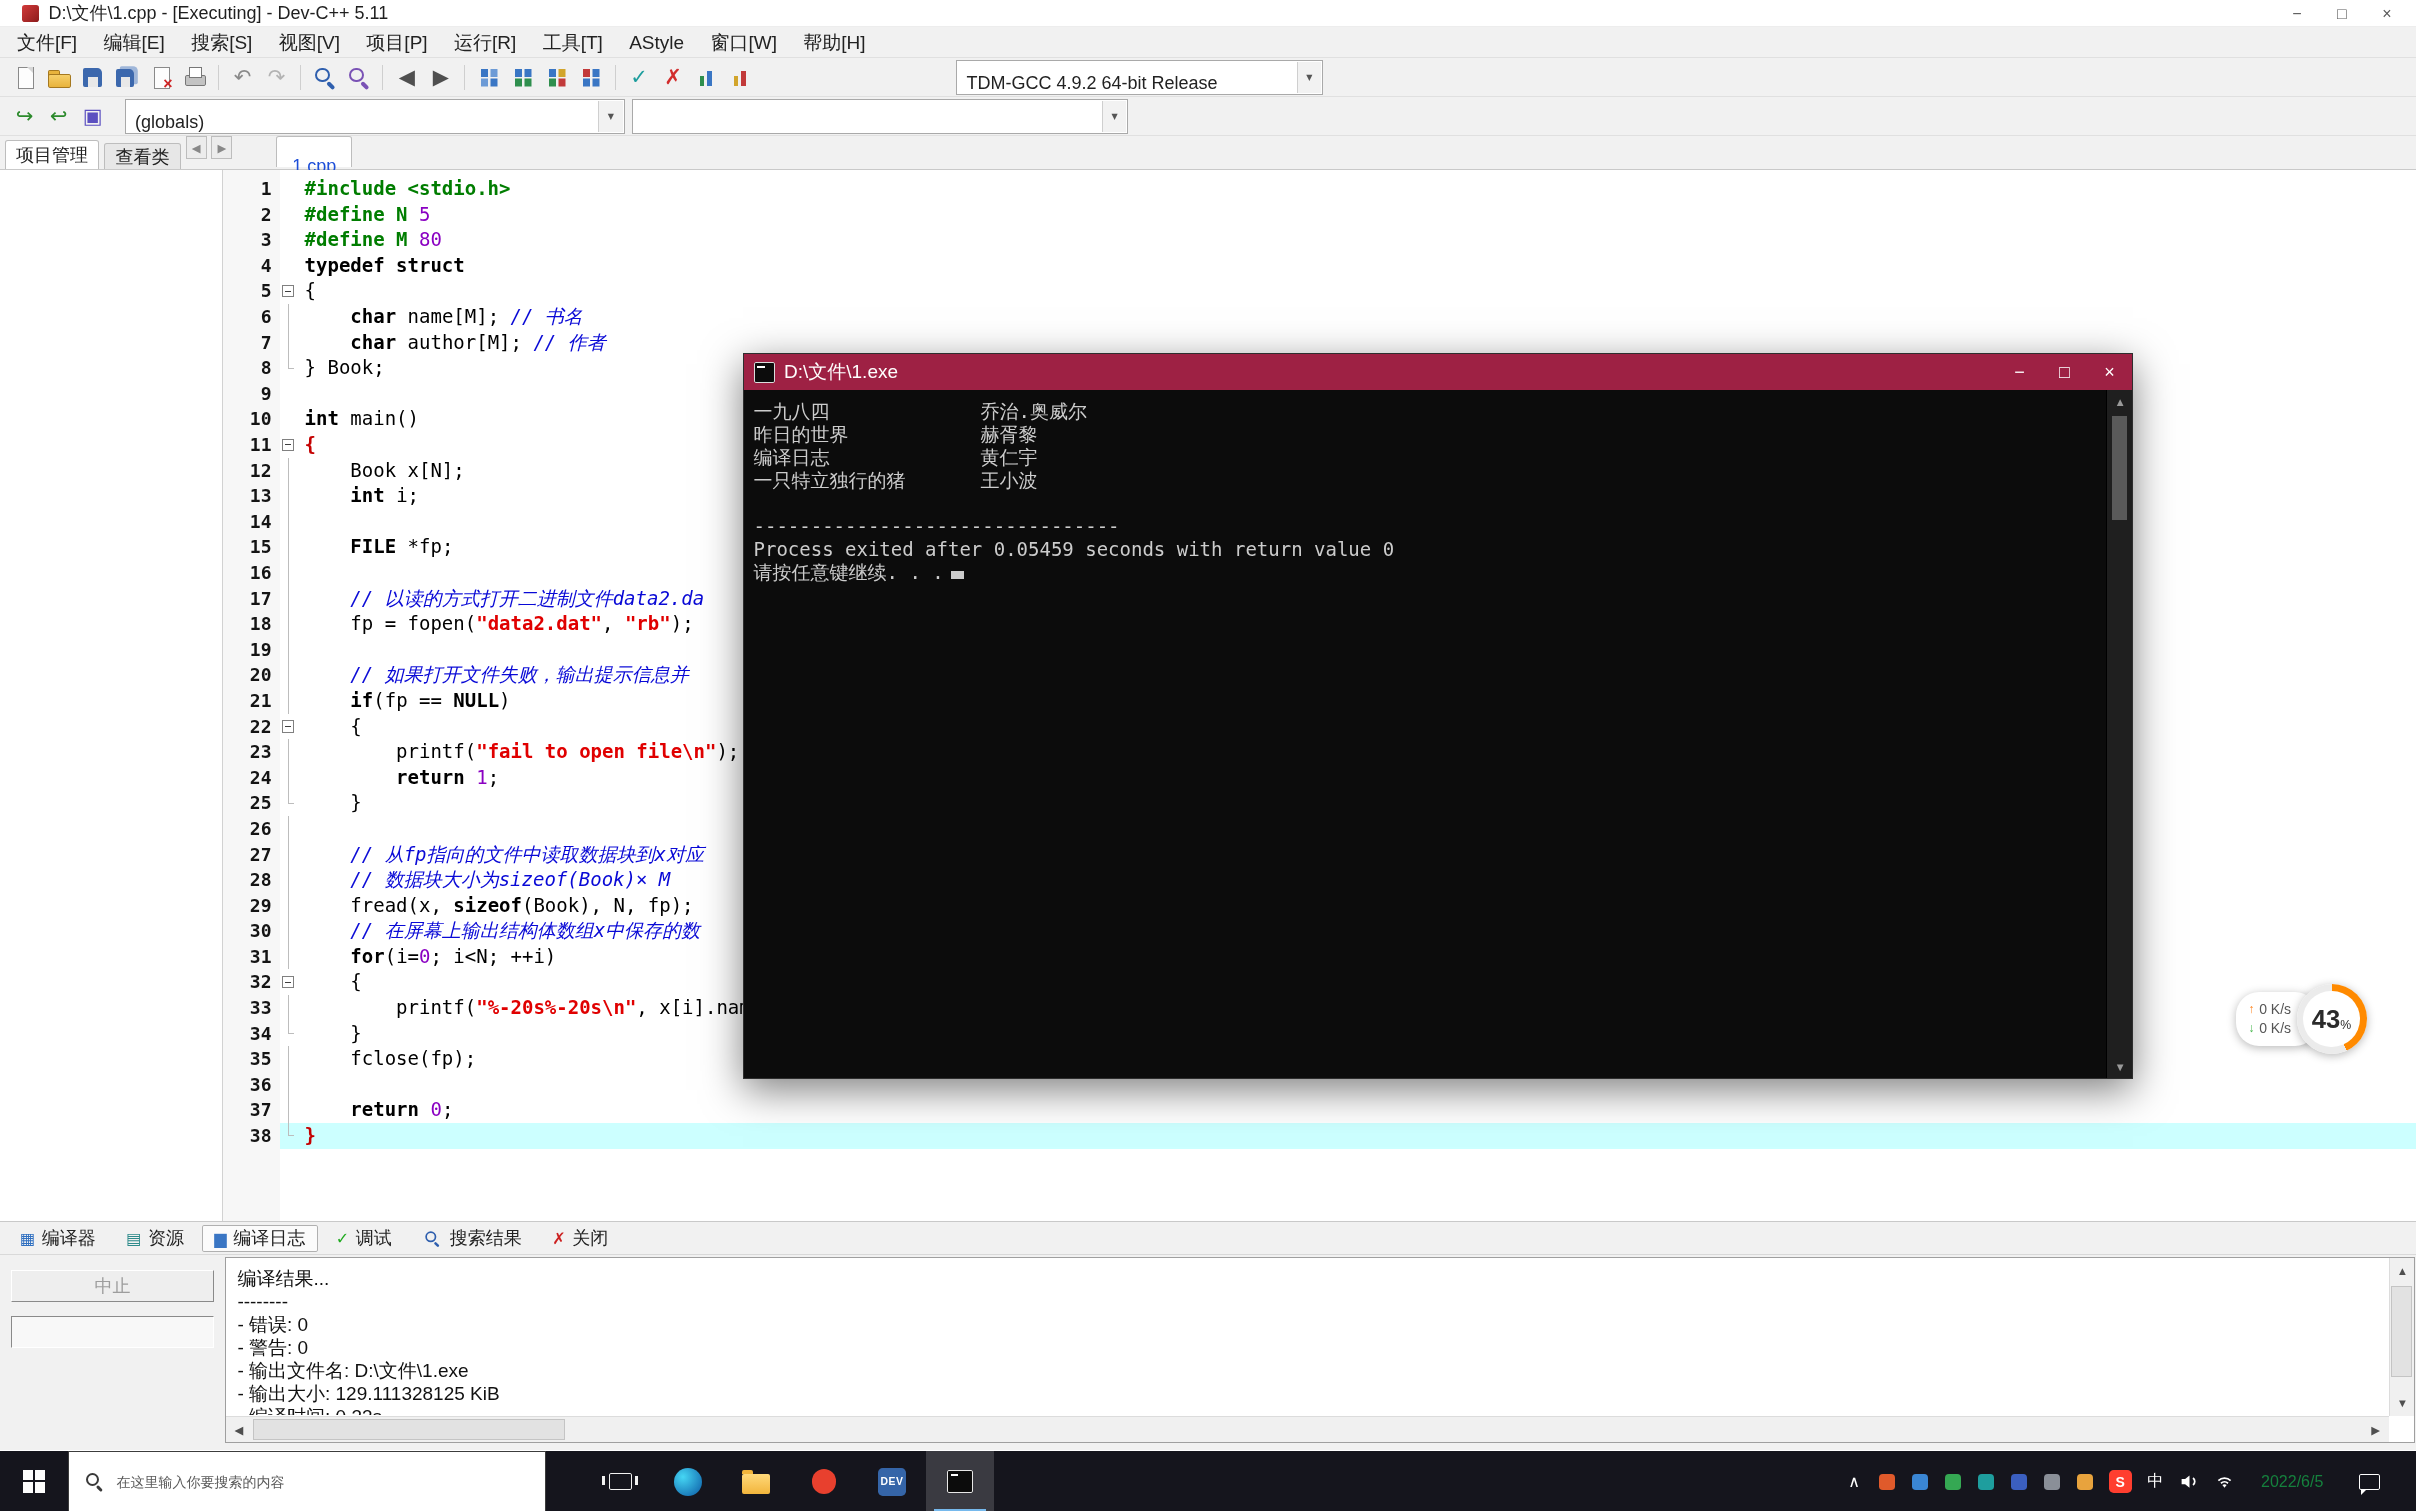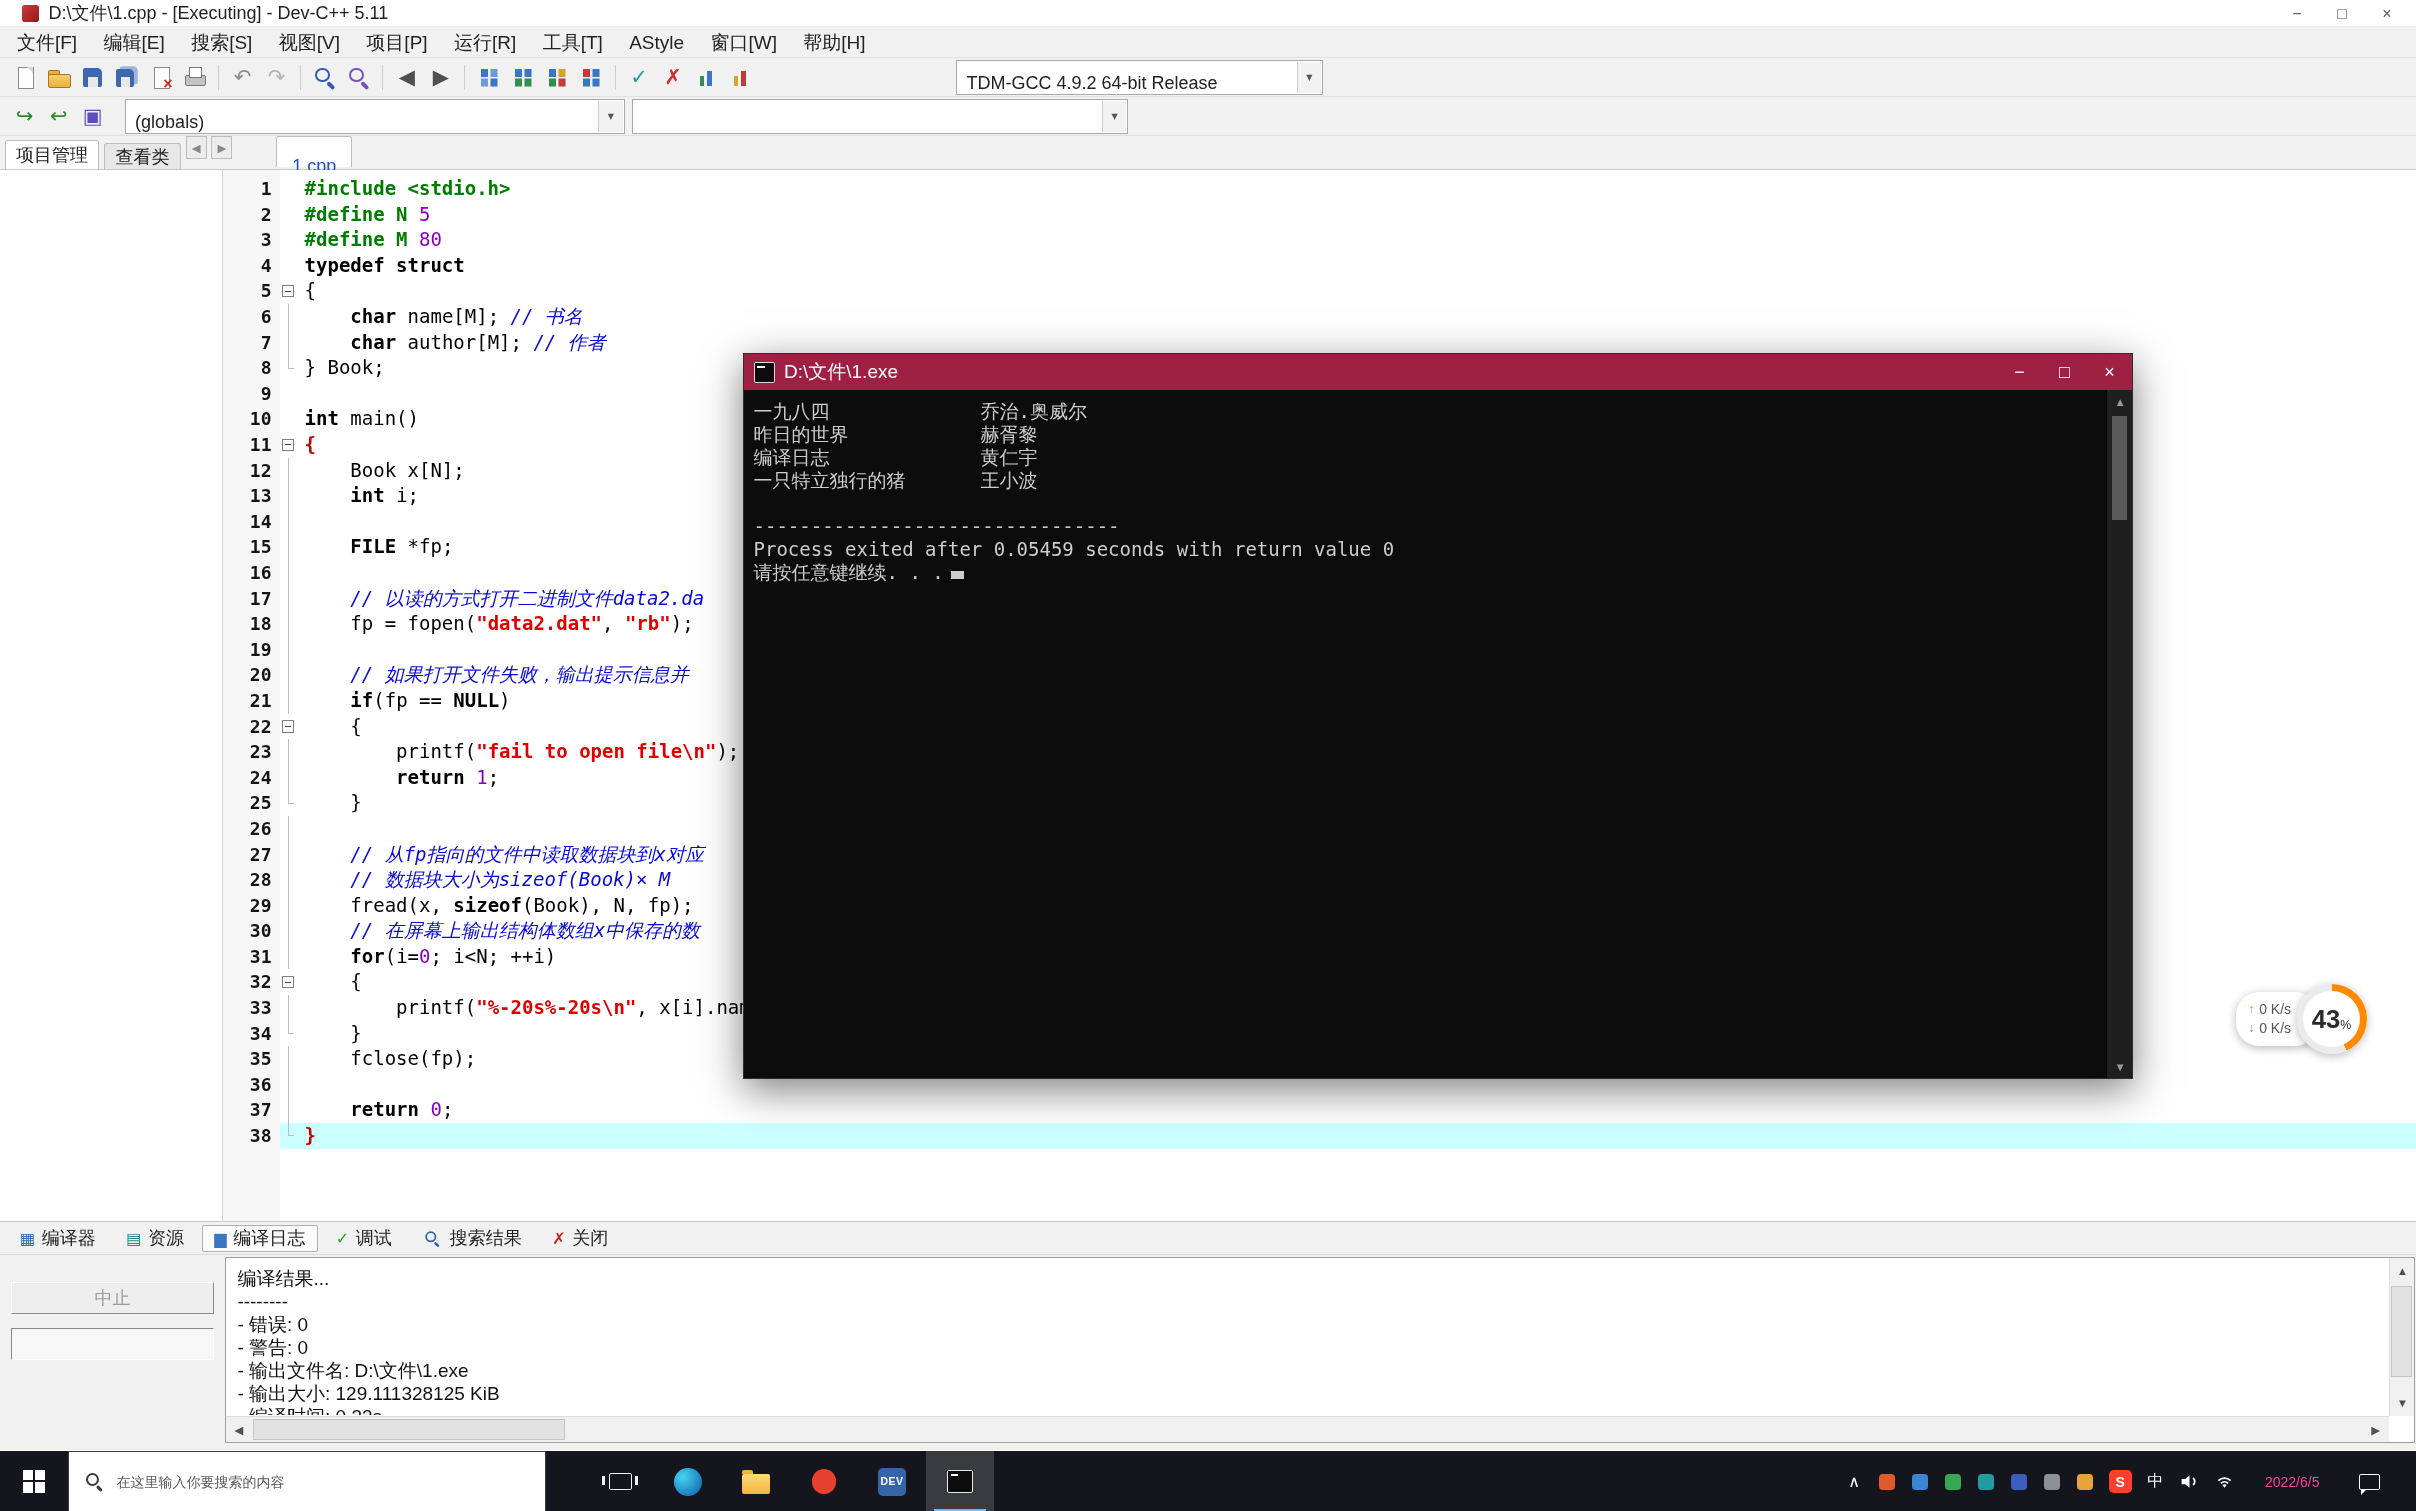--- a/index.html
+++ b/index.html
@@ -102,21 +102,21 @@
   .btab.active{background:#fbfbfb;border:0.9px solid #b0b0b0;border-radius:1.9px}
   .bt-glyph{font-size:16px;font-weight:bold}
   .icon-mag{width:21px;height:21px;position:relative;display:inline-block}
   .icon-mag::before{content:"";position:absolute;left:1.9px;top:1.9px;width:9.5px;height:9.5px;border:2.8px solid currentColor;border-radius:50%}
   .icon-mag::after{content:"";position:absolute;left:14px;top:14px;width:6.6px;height:2.8px;background:currentColor;transform:rotate(45deg);transform-origin:0 0;border-radius:1.9px}
   .btab .icon-mag{color:#2f5fae;transform:scale(.85)}
 
   
   .log-area{height:189px;display:flex;background:#f1f1f1}
   .log-left{width:225px;flex:none;padding-top:15px}
-  .abort-btn{display:block;width:203px;height:32px;margin:12px auto;background:#eeeeee;border:0.9px solid;
+  .abort-btn{display:block;width:203px;height:32px;margin:0 auto;background:#eeeeee;border:0.9px solid;
              border-color:#ffffff #8a8a8a #8a8a8a #ffffff;color:#9d9d9d;font-size:18px;font-family:inherit}
   .progress-box{width:203px;height:32px;margin:13.2px auto 0;background:#f8f8f8;border:0.9px solid;
                 border-color:#8a8a8a #ffffff #ffffff #8a8a8a}
   .log-box{flex:1;position:relative;background:#fff;border:0.9px solid #9f9f9f;margin:1.9px 1.9px 1.9px 0;font-size:19px;color:#111}
   .log-lines{position:absolute;left:0;top:0;right:26.5px;bottom:26.5px;padding:8.5px 0 0 11.4px;line-height:23px;white-space:pre;overflow:hidden}
   .vscroll{position:absolute;right:0;top:0;bottom:25.6px;width:25.6px;background:#f0f0f0;border-left:0.9px solid #dcdcdc}
   .hscroll{position:absolute;left:0;right:25.6px;bottom:0;height:25.6px;background:#f0f0f0;border-top:0.9px solid #dcdcdc}
   .sc-btn{position:absolute;width:25.6px;height:25.6px;display:flex;align-items:center;justify-content:center;font-size:11.4px;color:#4f4f4f}
   .sc-up{top:0;left:0}.sc-dn{bottom:0;left:0}.sc-lf{left:0;top:0}.sc-rt{right:0;top:0}
   .v-thumb{position:absolute;left:1.9px;right:1.9px;top:27.4px;height:91px;background:#e2e2e2;border:0.9px solid #c4c4c4}
@@ -164,21 +164,21 @@
   .folder-tb::before{content:"";position:absolute;left:0;top:-3.8px;width:11.4px;height:3.8px;background:#f2b53c;border-radius:1.9px 1.9px 0 0}
   .reddot{width:24.6px;height:24.6px;border-radius:50%;background:#e8402e}
   .dev-badge{width:28px;height:28px;border-radius:4.7px;background:#3565a8;color:#fff;font-size:10.4px;font-weight:bold;
              display:flex;align-items:center;justify-content:center;letter-spacing:0.5px}
   .console-mini{width:26.5px;height:23px;background:#0c0c0c;border:1.9px solid #e8e8e8;border-radius:1.9px;position:relative}
   .console-mini::before{content:"";position:absolute;left:2.8px;top:2.8px;width:7.6px;height:1.9px;background:#fff}
   .tb-tray{margin-left:auto;display:flex;align-items:center;gap:14px;padding-right:3.8px}
   .tray-item{display:flex;align-items:center;justify-content:center;min-width:19px;height:24.6px;color:#fff;font-size:16px}
   .tray-dot{width:16px;height:16px;border-radius:3.8px;display:inline-block}
   .sogou{width:23px;height:23px;border-radius:4.7px;color:#fff;font-weight:bold;font-size:14px;display:flex;align-items:center;justify-content:center}
-  .tb-clock{color:#ec4899;font-size:14px;width:87px;text-align:right;display:flex;align-items:center;justify-content:center}
+  .tb-clock{color:#15803d;font-size:16px;width:87px;text-align:right;display:flex;align-items:center;justify-content:center}
   .tb-notif{width:40px;display:flex;align-items:center;justify-content:center}
   .notif-icon{width:21px;height:16px;border:1.9px solid #fff;border-radius:1.9px;position:relative}
   .notif-icon::after{content:"";position:absolute;left:0.9px;bottom:-6.6px;border:3.8px solid transparent;border-top-color:#fff;border-left-color:#fff}
   .tb-desk{width:9.5px;border-left:0.9px solid #4a4a52}
 
   
   .net-widget{position:absolute;left:2236px;top:984px;z-index:70;display:flex;align-items:center}
   .pill{background:#fff;border-radius:23px;box-shadow:0 1.9px 9.5px rgba(0,0,0,.28);padding:7.6px 26.5px 7.6px 12.3px;margin-right:-21px}
   .nrow{display:flex;align-items:center;gap:4.7px;font-size:14px;color:#555;line-height:19px}
   .up-arrow{color:#ff8a2a;font-size:12.3px}

